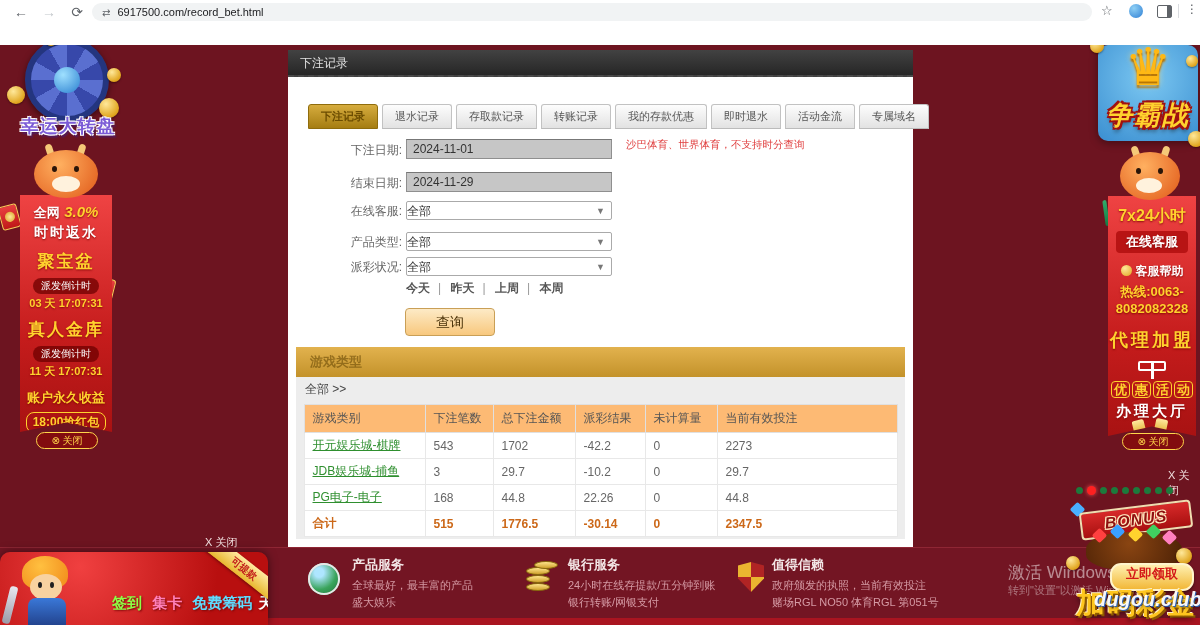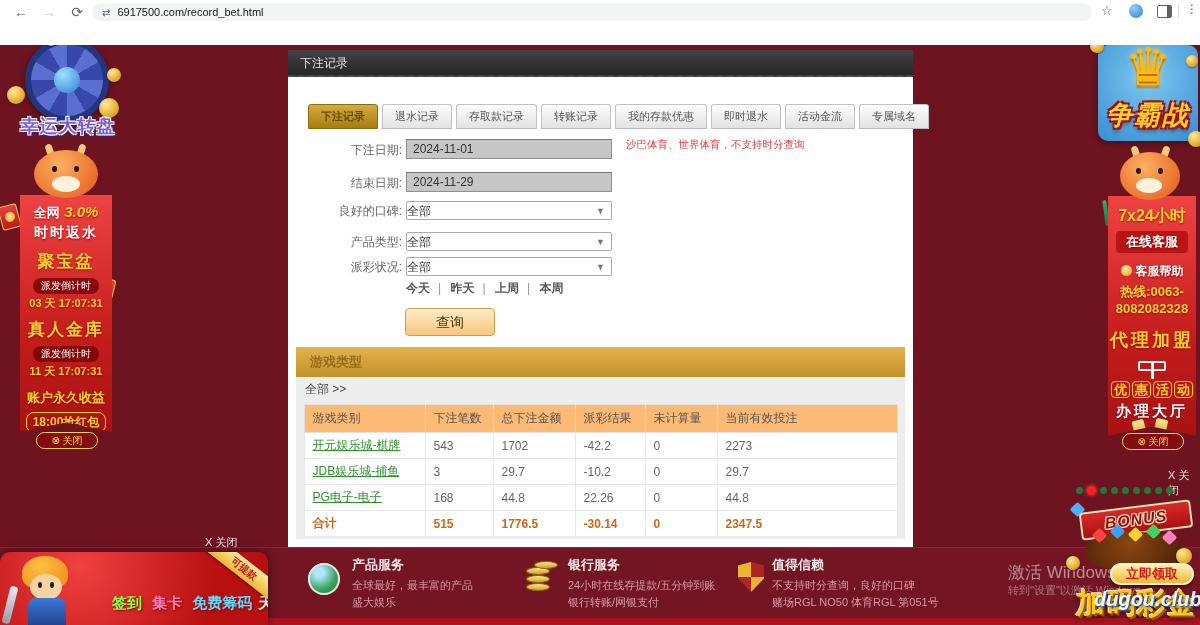--- a/index.html
+++ b/index.html
@@ -104,21 +104,21 @@
   .brclose{position:absolute;left:1168px;top:468px;color:#f0dede;font-size:11px;z-index:20;cursor:pointer}
   .dots{position:absolute;left:1076px;top:486px;display:flex;align-items:center;gap:4px;z-index:20}
   .dot{width:7px;height:7px;border-radius:50%;background:#1d7a3c}
   .dot.red{width:9px;height:9px;background:#ff2020;box-shadow:0 0 4px #ff5050}
   .bonuswrap{position:absolute;left:1072px;top:496px;width:128px;height:129px;z-index:21}
   .bonusribbon{position:absolute;left:8px;top:10px;width:112px;height:28px;transform:rotate(-7deg);background:linear-gradient(#d82a2a,#a81010);border:2px solid #f0ddb0;border-radius:4px;box-sizing:border-box;
     color:#8f1010;font-size:16px;font-weight:bold;font-style:italic;text-align:center;line-height:24px;letter-spacing:1px;
     text-shadow:-1px -1px 0 #ffe9c0,1px -1px 0 #ffe9c0,-1px 1px 0 #ffe9c0,1px 1px 0 #ffe9c0}
   .pot{position:absolute;left:14px;top:36px;width:96px;height:38px;border-radius:45% 45% 40% 40%;background:radial-gradient(circle at 45% 30%,#8a4512,#4a2005)}
   .gem{position:absolute;width:11px;height:11px;transform:rotate(45deg);border-radius:2px}
-  .claim{position:absolute;left:38px;top:67px;width:84px;height:22px;border-radius:11px;background:linear-gradient(#fff0b0,#f2b838);border:2px solid #fff5cc;box-sizing:border-box;
+  .claim{position:absolute;left:38px;top:67px;width:84px;height:28px;border-radius:11px;background:linear-gradient(#fff0b0,#f2b838);border:2px solid #fff5cc;box-sizing:border-box;
     color:#d41818;font-size:13px;font-weight:bold;text-align:center;line-height:18px;cursor:pointer;box-shadow:0 2px 3px rgba(0,0,0,.45)}
   .jackpot{position:absolute;left:-4px;top:88px;width:136px;text-align:center;font-size:29px;font-weight:bold;color:#ffc61e;letter-spacing:1px;
     text-shadow:2px 2px 0 #8f5a00,-1px -1px 0 #fff0c0,0 4px 5px rgba(0,0,0,.5)}
   .sitewm{position:absolute;left:22px;top:92px;font-size:20px;font-weight:bold;font-style:italic;color:rgba(255,255,255,.95);text-shadow:1px 1px 0 #2a5fb0,2px 2px 3px rgba(0,0,0,.4);z-index:5}
   .winwm1{position:absolute;left:1008px;top:561px;font-size:17px;color:rgba(255,255,255,.5);z-index:2}
   .winwm2{position:absolute;left:1008px;top:583px;font-size:11px;color:rgba(255,255,255,.4);z-index:2}
 </style>
 </head>
 <body>
 
@@ -149,21 +149,21 @@
     <div class="tab">即时退水</div>
     <div class="tab">活动金流</div>
     <div class="tab">专属域名</div>
   </div>
 
   <div class="f-label" style="top:92px">下注日期:</div>
   <input class="f-input" style="top: 89px;" value="2024-11-01">
   <div class="f-label" style="top:125px">结束日期:</div>
   <input class="f-input" style="top: 122px;" value="2024-11-29">
 
-  <div class="f-label" style="top:153px">良好的口碑:</div>
+  <div class="f-label" style="top:153px">在线客服:</div>
   <div class="f-select" style="top:151px">
     <span>全部</span>
     <span class="arr">▼</span>
   </div>
   <div class="f-label" style="top:184px">产品类型:</div>
   <div class="f-select" style="top:182px">
     <span>全部</span>
     <span class="arr">▼</span>
   </div>
   <div class="f-label" style="top:209px">派彩状况:</div>
@@ -257,21 +257,21 @@
       <div class="coin-r" style="left:8px;top:0"></div>
   </div>
   <div class="fcol" style="left:568px">
     <div class="ftitle">银行服务</div>
     <div class="fline">24小时在线存提款/五分钟到账</div>
     <div class="fline">银行转账/网银支付</div>
   </div>
   <div class="shield" style="left:738px;top:14px"></div>
   <div class="fcol" style="left:772px">
     <div class="ftitle">值得信赖</div>
-    <div class="fline">不支持时分查询，良好的口碑</div>
+    <div class="fline">政府颁发的执照，当前有效投注</div>
     <div class="fline">赌场RGL NO50 体育RGL 第051号</div>
   </div>
 </div>
 <div class="redstrip"></div>
 
 <div class="wheelwrap">
   <div class="wheel">
       <div class="wheel-hub"></div>
     </div>
   <div class="coin" style="left:2px;top:48px;width:18px;height:18px"></div>

